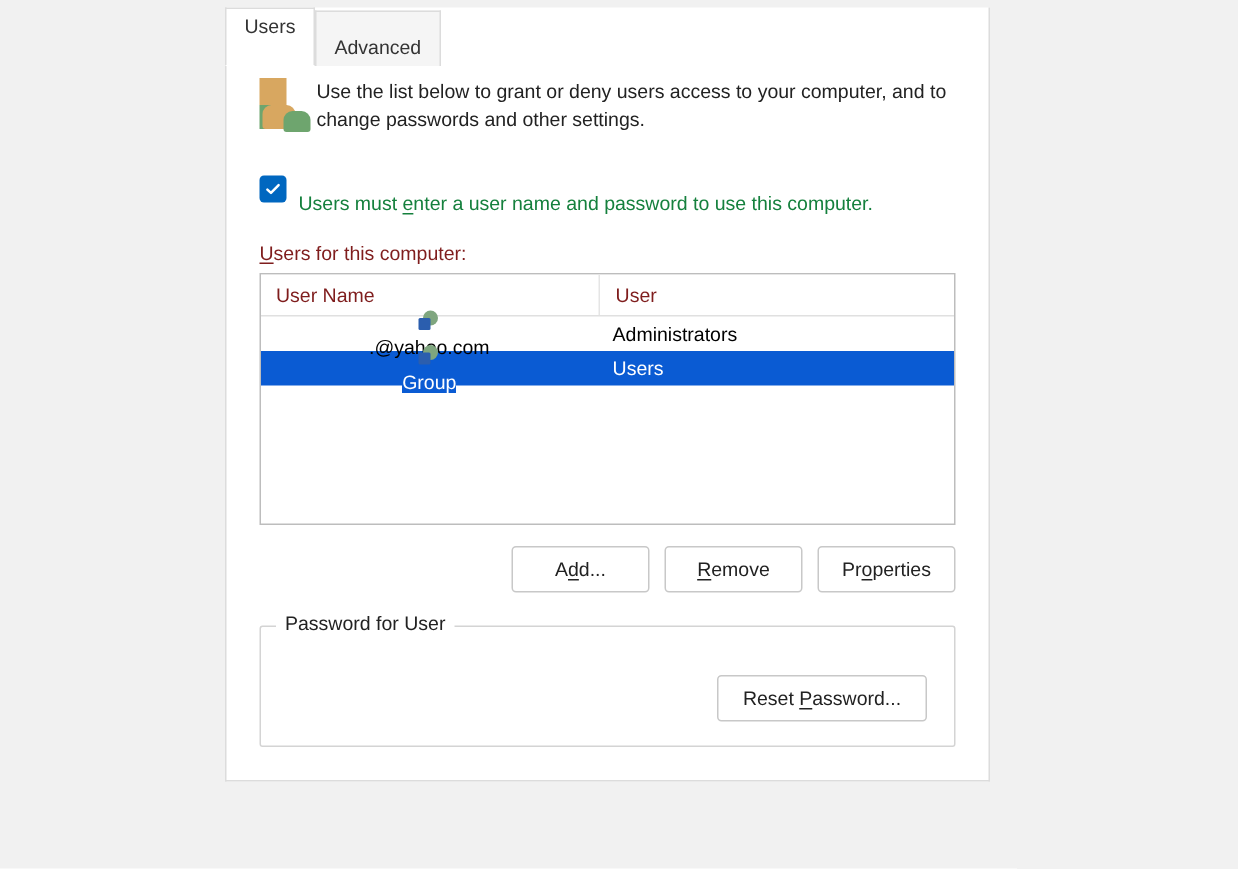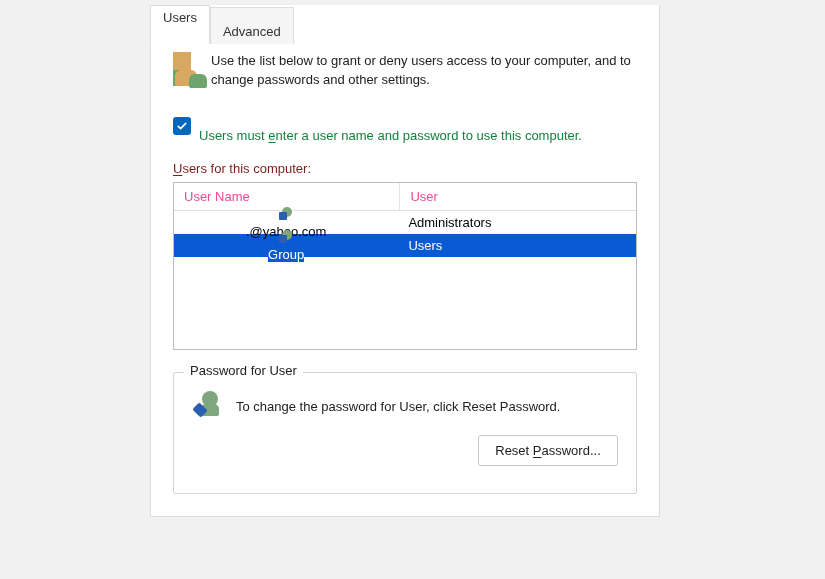--- a/index.html
+++ b/index.html
@@ -101,21 +101,21 @@
       overflow: hidden;
       background: #fff;
     }
     .list-header {
       display: flex;
       border-bottom: 1px solid #e0e0e0;
       background: #fff;
     }
     .list-header .col {
       padding: 6px 10px;
-      color: #ec4899;
+      color: #7f1d1d;
       font-size: 13px;
     }
     .col-user { flex: 0 0 49%; border-right: 1px solid #e5e5e5; }
     .col-group { flex: 1; }
     .list-body { }
     .row {
       display: flex;
       align-items: center;
       height: 23px;
       font-size: 13px;
@@ -148,21 +148,21 @@
       font-family: inherit;
       font-size: 13px;
       color: #222;
       cursor: pointer;
       text-align: center;
     }
     .groupbox {
       border: 1px solid #d4d4d4;
       border-radius: 2px;
       margin-top: 22px;
-      padding: 18px 18px 27px 18px;
+      padding: 18px 18px 16px 18px;
       position: relative;
     }
     .groupbox .legend {
       position: absolute;
       top: -10px;
       left: 10px;
       background: #fff;
       padding: 0 6px;
       color: #222;
     }
@@ -243,30 +243,27 @@
               </span>
               <span class="text">Group</span>
             </div>
             <div class="cell col-group">
               <span>Users</span>
             </div>
           </div>
         </div>
     </div>
 
+    <div class="button-row">
+      <button class="btn">A<u>d</u>d...</button>
+      <button class="btn"><u>R</u>emove</button>
+      <button class="btn">Pr<u>o</u>perties</button>
+    </div>
 
     <div class="groupbox">
       <div class="legend">Password for User</div>
-      <div class="pw-row">
-        <div class="key-icon">
-          <div class="head"></div>
-            <div class="body"></div>
-            <div class="tag"></div>
-        </div>
-        <div class="pw-text">To change the password for User, click Reset Password.</div>
-      </div>
       <div class="pw-btn-row">
         <button class="btn" style="min-width:140px">Reset <u>P</u>assword...</button>
       </div>
     </div>
 
   </div>
 </div>
 
 </body></html>

